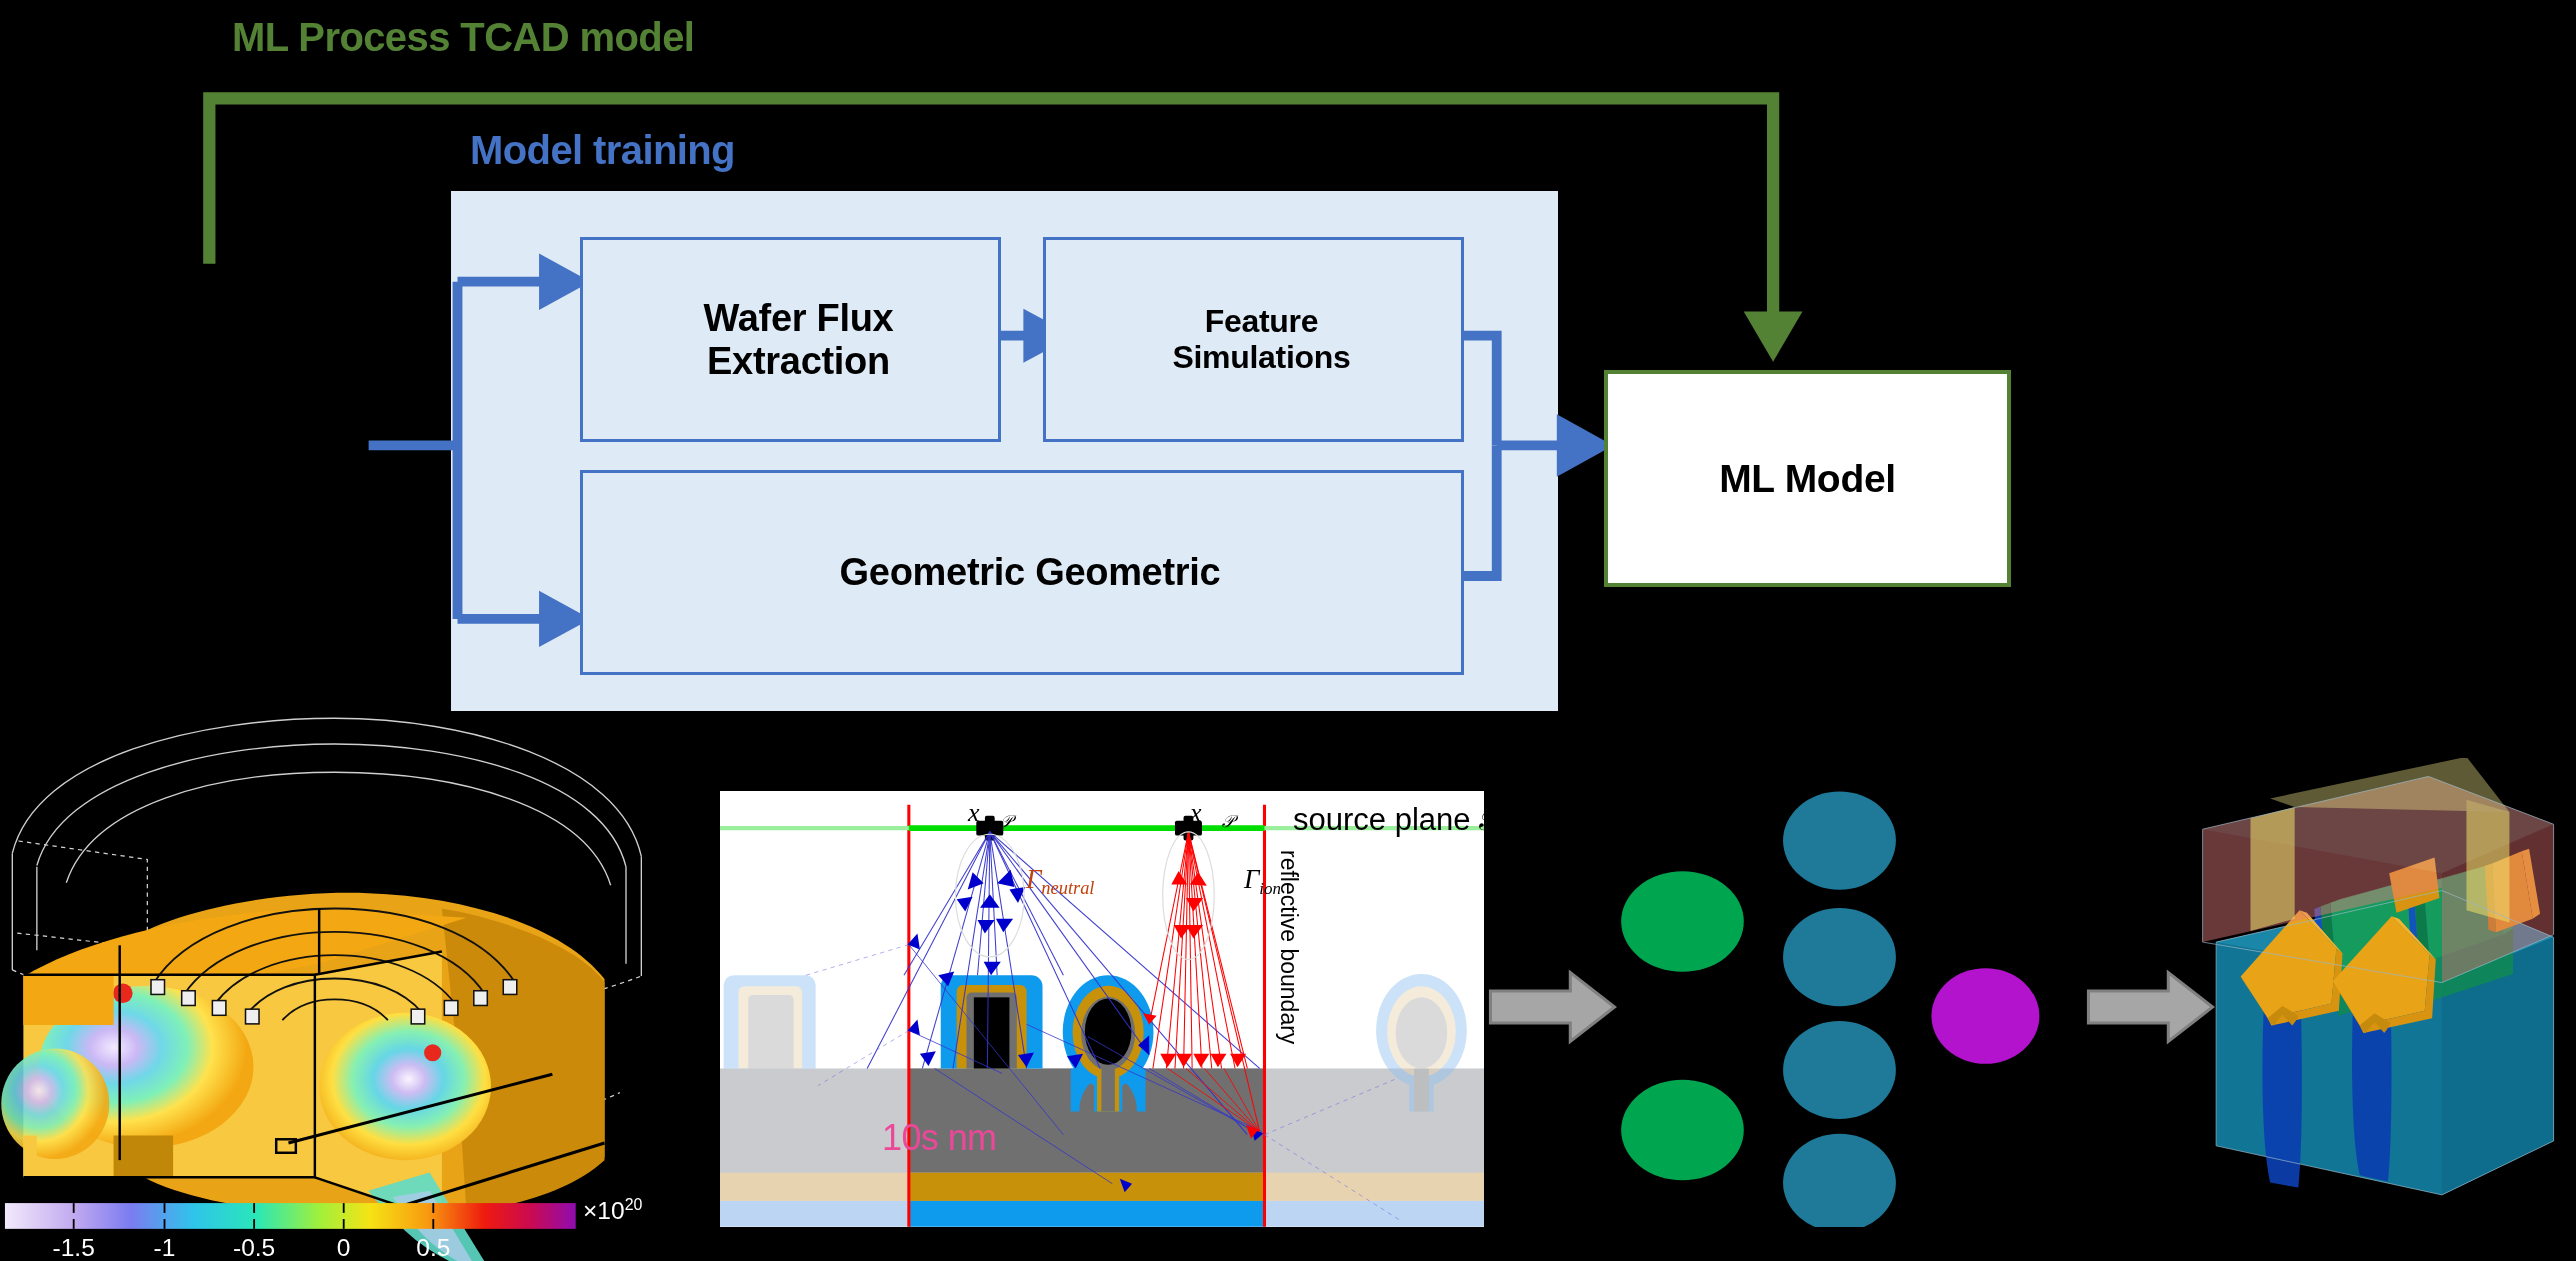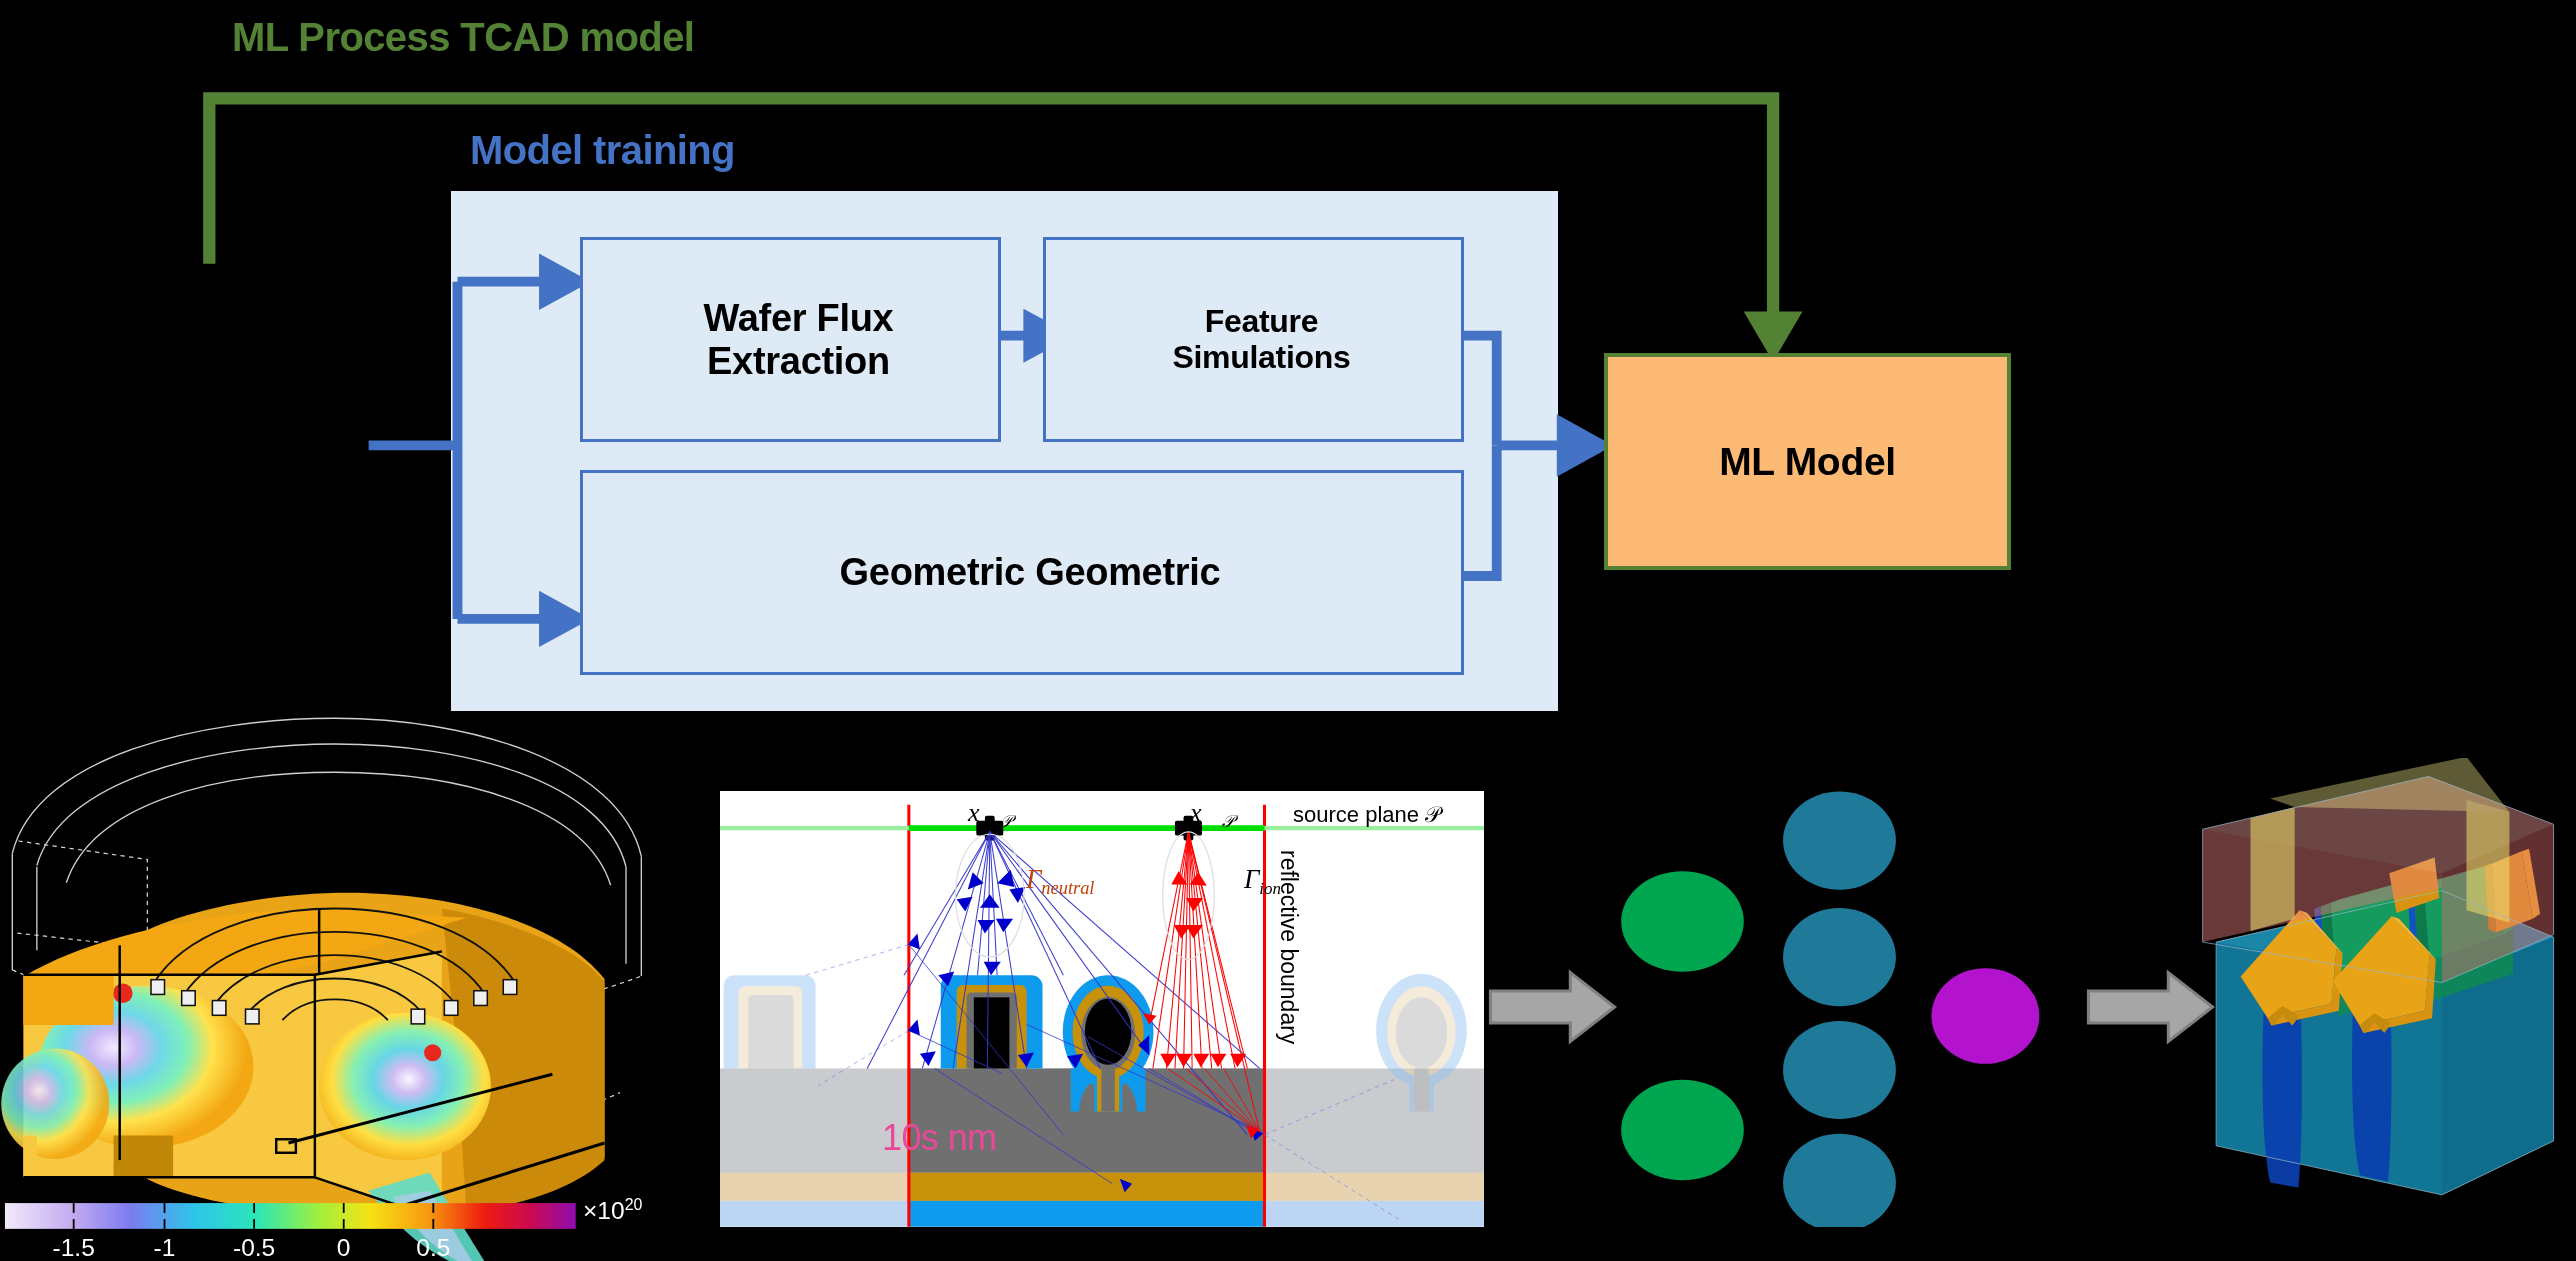--- a/index.html
+++ b/index.html
@@ -32,33 +32,33 @@
   }
   #box-wafer-flux{left:580px;top:237px;width:399px;height:199px;font-size:38px;}
   #box-feature-sim{left:1043px;top:237px;width:399px;height:199px;font-size:32px;}
   #box-geometric{left:580px;top:470px;width:862px;height:199px;font-size:38px;}
 
   
   #blue-connectors{left:368px;top:202px;width:1301px;height:515px;}
 
   
   #ml-model-box{
-    left:1604px;top:353px;width:399px;height:209px;background:#fdba74;
+    left:1604px;top:370px;width:399px;height:209px;background:#ffffff;
     border:4.9px solid #548235;display:flex;align-items:center;justify-content:center;
     font-size:39px;font-weight:600;color:#000;letter-spacing:-0.3px;
   }
 
   
   #reactor-panel{left:0px;top:706px;width:669px;height:556px;}
 
   
   #feature-sim-panel{left:720px;top:791px;width:764px;height:436px;background:#fff;}
   #feature-sim-svg{position:absolute;left:0;top:0;width:764px;height:436px;}
   #label-source-plane{
-    left:1293px;top:802px;font-size:22px;color:#000;white-space:nowrap;
+    left:1293px;top:802px;font-size:31px;color:#000;white-space:nowrap;
     font-family:"Liberation Sans",sans-serif;
   }
   #label-reflective-boundary{
     left:1302px;top:850px;font-size:23px;color:#000;white-space:nowrap;
     transform:rotate(90deg);transform-origin:left top;
   }
   #label-gamma-neutral{left:1026px;top:864px;font-size:27px;color:#c2410c;
     font-family:"Liberation Serif",serif;font-style:italic;white-space:nowrap;}
   #label-gamma-ion{left:1244px;top:864px;font-size:27px;color:#000;
     font-family:"Liberation Serif",serif;font-style:italic;white-space:nowrap;}

